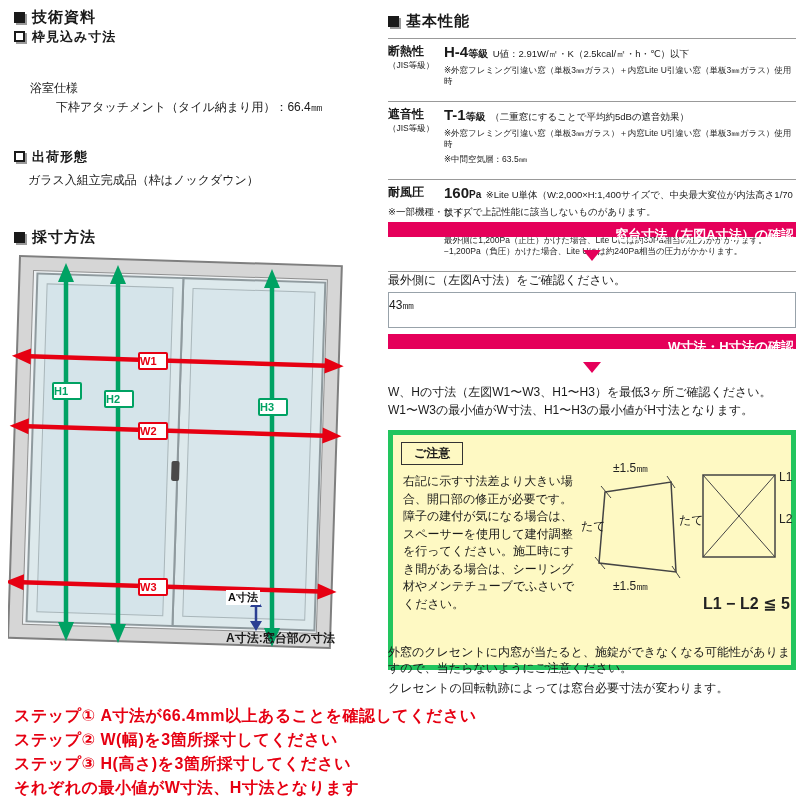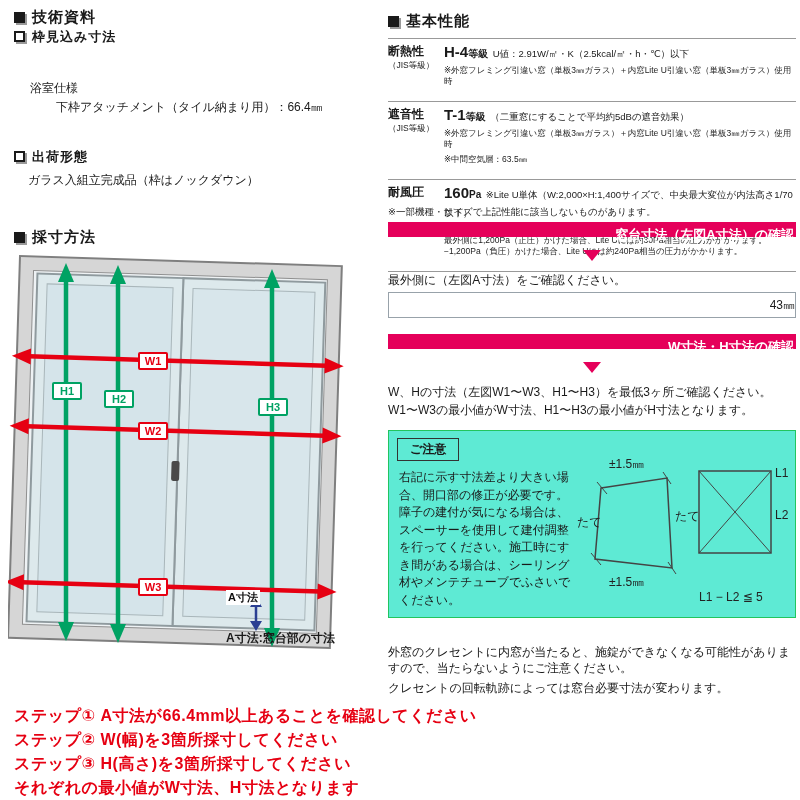--- a/index.html
+++ b/index.html
@@ -6,38 +6,38 @@
   html,body{background:#fff}
   body{font-family:"Liberation Sans","DejaVu Sans",sans-serif;color:#1a1a1a}
   .page{position:relative;width:800px;height:800px;background:#fff;overflow:hidden}
   .abs{position:absolute}
   .h1{font-size:15px;font-weight:bold;letter-spacing:1px}
   .h2{font-size:13px;font-weight:bold;letter-spacing:1px}
   .txt{font-size:12px}
   .sq{display:inline-block;width:11px;height:11px;margin-right:7px;vertical-align:-1px}
   .sq.filled{background:#1a1a1a;box-shadow:2px 2px 0 #9a9a9a}
   .sq.outline{width:11px;height:11px;border:2px solid #1a1a1a;background:#fff;box-shadow:2px 2px 0 #9a9a9a}
-  .dim-label{position:absolute;width:30px;height:18px;line-height:15px;text-align:center;background:#fff;border:2px solid;font-size:11px;font-weight:bold;border-radius:2px}
+  .dim-label{position:absolute;width:30px;height:18px;line-height:15px;background:#fff;border:2px solid;font-size:11px;font-weight:bold;border-radius:2px}
   .dim-red{color:#e60012;border-color:#e60012}
   .dim-green{color:#00a263;border-color:#00a263}
   .a-label{position:absolute;font-size:11px;font-weight:bold;background:#fff;padding:0 2px;color:#111}
   .perf{border-top:1px solid #999;width:408px}
   .perf-row{display:flex;border-bottom:1px solid #999;padding:4px 0 14px 0}
   .perf-col-label{width:56px;flex:none}
   .perf-label-main{font-size:12px;font-weight:bold}
   .perf-label-sub{font-size:8.5px}
   .perf-body{flex:1;min-width:0}
   .perf-grade{font-size:15px;font-weight:bold}
   .perf-grade-suffix{font-size:10px;font-weight:bold}
   .perf-value{font-size:9.5px}
   .perf-note{font-size:8.5px;line-height:11px;margin-top:4px;color:#222}
   .banner{width:408px;height:15px;line-height:25px;color:#fff;font-size:13px;font-weight:bold;text-align:right;padding-right:2px;background:#e5005a}
   .tri{width:0;height:0;border-left:9px solid transparent;border-right:9px solid transparent;border-top:11px solid #e5005a}
-  .valuebox{width:408px;height:26px;line-height:24px;text-align:right;border:1px solid #98a2aa;font-size:12px;background:#fff}
-  .caution-box{width:408px;height:188px;border:1px solid #22c55e;background:#5eead4}
+  .valuebox{width:408px;height:36px;line-height:24px;text-align:left;border:1px solid #98a2aa;font-size:12px;background:#fff}
+  .caution-box{width:408px;height:240px;border:5px solid #22c55e;background:#fef9c3}
   .caution-tag{position:absolute;left:8px;top:7px;border:1px solid #333;padding:2px 12px;font-size:12px;font-weight:bold}
   .caution-text{position:absolute;left:10px;top:38px;width:174px;font-size:12px;line-height:17.5px}
   .mini-note{position:absolute;font-size:12px;color:#222}
   .steps{color:#e60012;font-size:16px;font-weight:bold;line-height:24px;letter-spacing:0.5px}
   .crescent-head{font-size:12.5px;font-weight:bold}
   .body12{font-size:12px;line-height:16px}
 </style>
 </head>
 <body>
 
@@ -189,21 +189,21 @@
         <rect x="122" y="15" width="72" height="82" fill="none" stroke="#444" stroke-width="1.5"></rect>
         <line x1="122" y1="15" x2="194" y2="97" stroke="#444" stroke-width="1"></line>
         <line x1="194" y1="15" x2="122" y2="97" stroke="#444" stroke-width="1"></line>
       </svg>
       <div class="mini-note" style="left:32px;top:0px">±1.5㎜</div>
       <div class="mini-note" style="left:0px;top:58px">たて</div>
       <div class="mini-note" style="left:98px;top:52px">たて</div>
       <div class="mini-note" style="left:32px;top:118px">±1.5㎜</div>
       <div class="mini-note" style="left:198px;top:10px">L1</div>
       <div class="mini-note" style="left:198px;top:52px">L2</div>
-      <div class="mini-note" style="left:122px;top:134px;font-size:12px;font-weight:normal">L1 − L2 ≦ 5</div>
+      <div class="mini-note" style="left:122px;top:134px;font-size:16px;font-weight:bold">L1 − L2 ≦ 5</div>
     </div>
   </div>
 
   <div class="abs body12" style="left:388px;top:644px;width:408px">外窓のクレセントに内窓が当たると、施錠ができなくなる可能性がありますので、当たらないようにご注意ください。</div>
   <div class="abs body12" style="left:388px;top:680px;width:408px">クレセントの回転軌跡によっては窓台必要寸法が変わります。</div>
 
   <div class="abs steps" style="left:14px;top:704px;width:780px">
     <div>ステップ① A寸法が66.4mm以上あることを確認してください</div>
     <div>ステップ② W(幅)を3箇所採寸してください</div>
     <div>ステップ③ H(高さ)を3箇所採寸してください</div>

